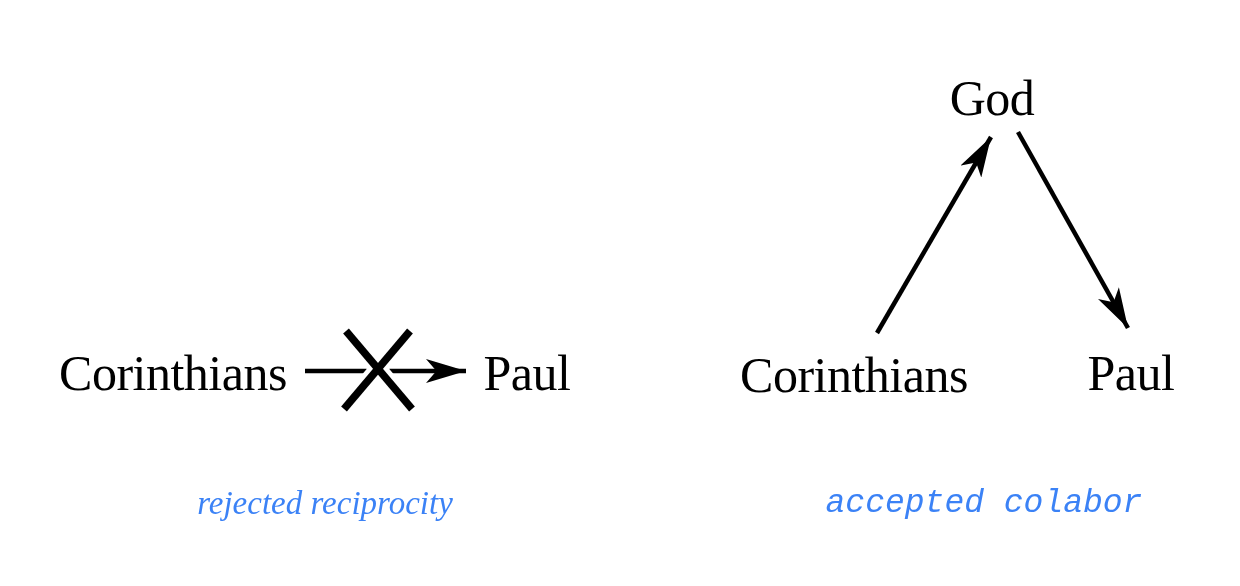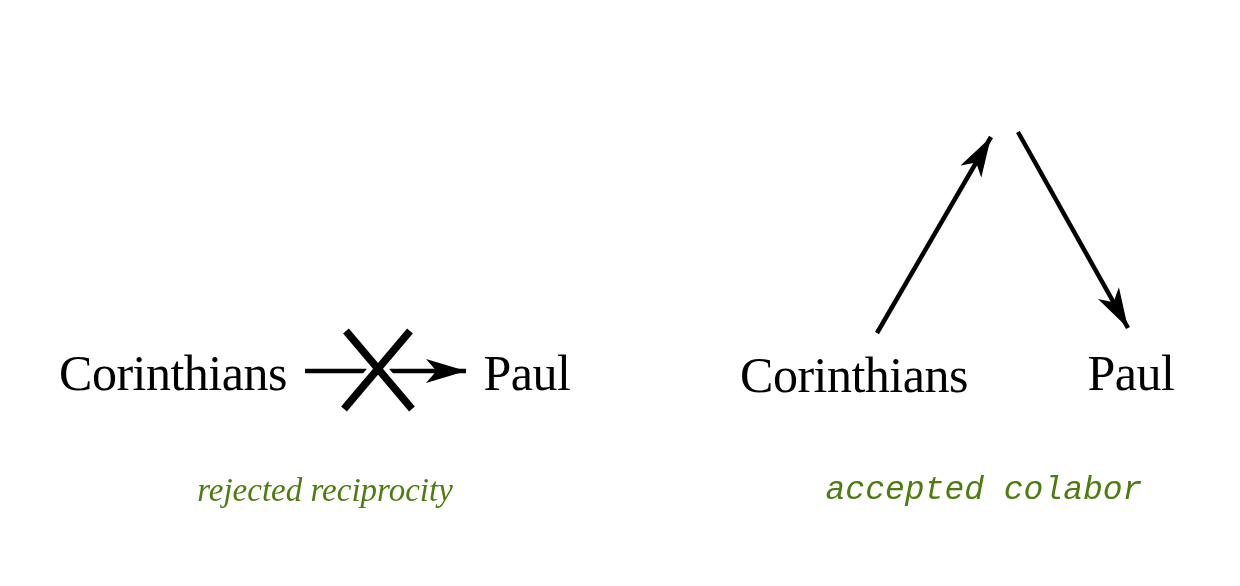--- a/index.html
+++ b/index.html
@@ -45,22 +45,23 @@
     letter-spacing: -0.5px;
     color: #000000;
     white-space: nowrap;
   }
   .caption {
     position: absolute;
     transform: translate(-50%, -50%);
     font-size: 33px;
     line-height: 1;
     font-style: italic;
-    color: #4d7c0f;
+    color: #3b82f6;
     white-space: nowrap;
+    margin-top: 13px;
   }
 </style>
 </head>
 <body>
 
 <div class="stage">
 
   <svg class="art" viewBox="0 0 1240 586" aria-hidden="true">
     <defs>
       <marker id="ah" viewBox="0 0 10 6" refX="10" refY="3" markerWidth="40" markerHeight="24" markerUnits="userSpaceOnUse" orient="auto">
@@ -81,20 +82,21 @@
       <line class="shaft" x1="1018" y1="132" x2="1128" y2="328" marker-end="url(#ah)"></line>
     </g>
   </svg>
 
   <div class="label" style="left:173px; top:373px;">Corinthians</div>
 
   <div class="label" style="left:527px; top:373px;">Paul</div>
 
   <div class="caption" style="left:325px; top:490px;">rejected reciprocity</div>
 
+  <div class="label" style="left:992px; top:98px;">God</div>
 
   <div class="label" style="left:854px; top:375px;">Corinthians</div>
 
   <div class="label" style="left:1131px; top:373px;">Paul</div>
 
   <div class="caption" style="left:984px; top:490px;font-family:Liberation Mono, monospace;">accepted colabor</div>
 
 </div>
 
 </body></html>

